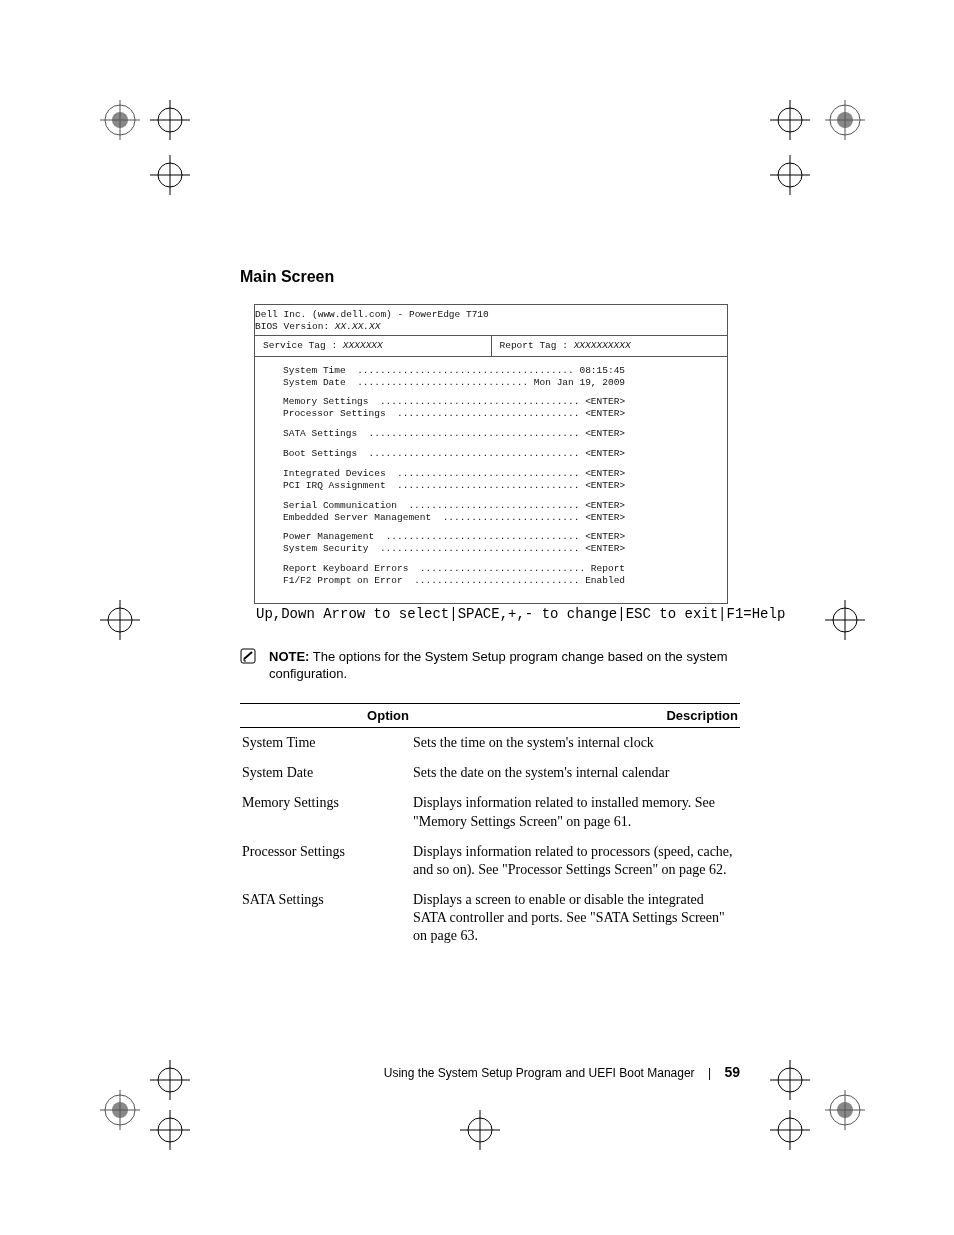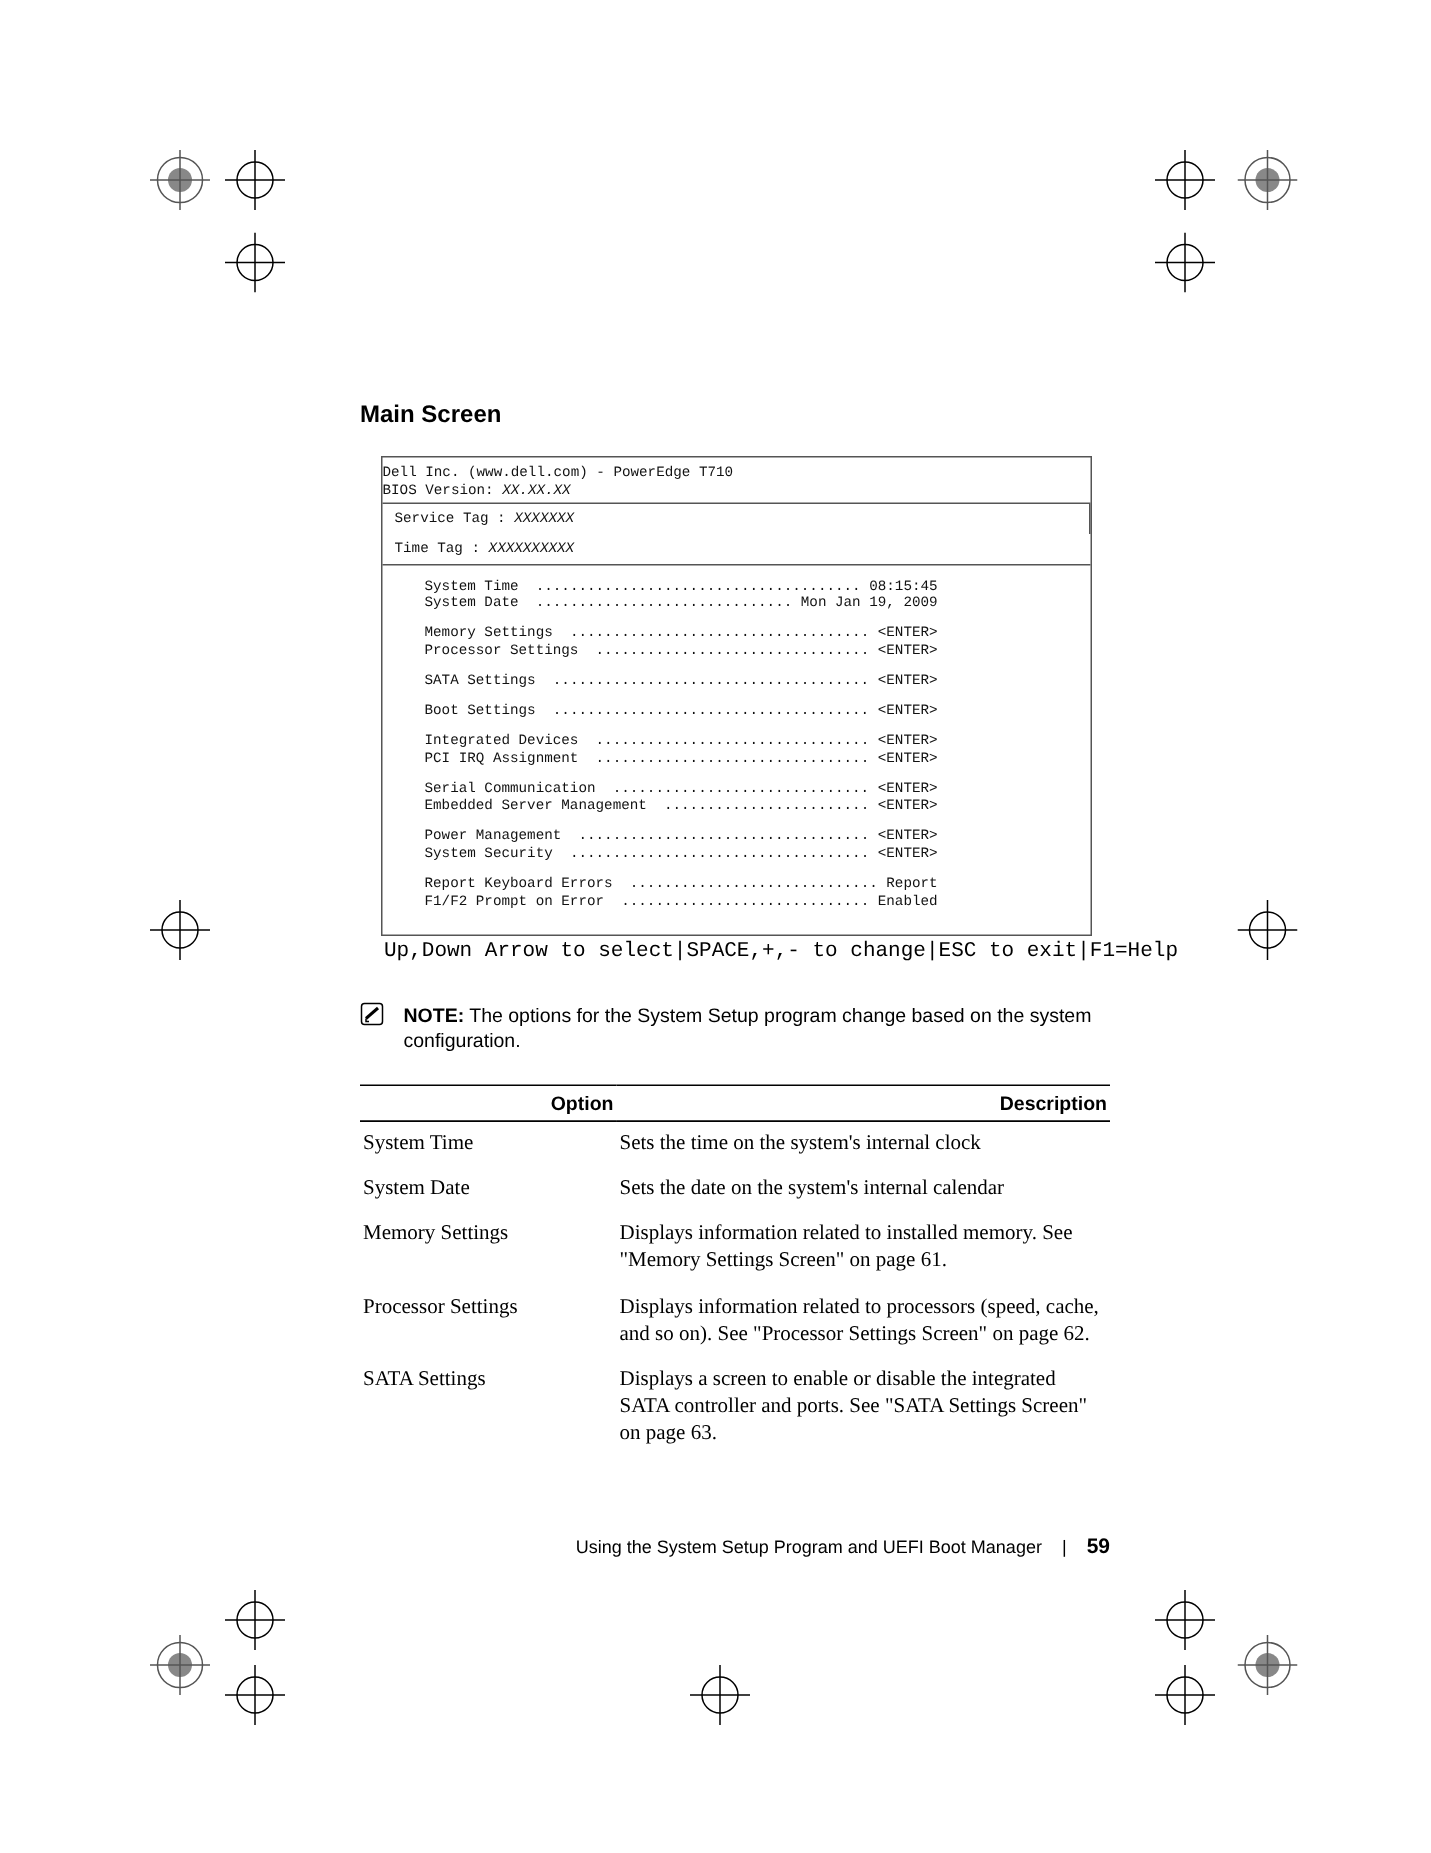--- a/index.html
+++ b/index.html
@@ -45,21 +45,20 @@
   }
   .bios-header {
     text-align: left;
     padding: 4px 0 2px 0;
     border-bottom: 1px solid #555;
   }
   .bios-header .l1, .bios-header .l2 { display: block; }
   .bios-tags {
     display: flex;
     border-bottom: 1px solid #555;
-    flex-direction: column;
   }
   .bios-tags > div {
     padding: 4px 8px;
   }
   .bios-tags > div:first-child {
     flex: 1;
     border-right: 1px solid #555;
   }
   .bios-tags > div:last-child {
     flex: 1;
@@ -130,21 +129,21 @@
     padding: 6px 4px 6px 2px;
     font-family: Georgia, 'Times New Roman', serif;
     line-height: 1.3;
   }
   .opt-table td.opt { width: 165px; }
 
   
   .page-footer {
     position: absolute;
     left: 240px;
-    top: 1022px;
+    top: 1064px;
     width: 500px;
     text-align: right;
     font-family: Arial, Helvetica, sans-serif;
     font-size: 12px;
   }
   .page-footer .sep { margin: 0 10px; color: #000; }
   .page-footer .pnum { font-weight: 700; font-size: 14px; }
   .reg { position: absolute; }
   .reg svg { display: block; }
 </style>
@@ -159,21 +158,21 @@
       <span class="l1">Dell Inc. (www.dell.com) - PowerEdge T710</span>
       <span class="l2">
         <span>BIOS Version: </span><span class="ital">XX.XX.XX</span>
       </span>
     </div>
     <div class="bios-tags">
       <div>
         <span>Service Tag : </span><span class="ital">XXXXXXX</span>
       </div>
       <div>
-        <span>Time Tag : </span><span class="ital">XXXXXXXXXX</span>
+        <span>Report Tag : </span><span class="ital">XXXXXXXXXX</span>
       </div>
     </div>
     <div class="bios-body" id="bios-body">
         <div class="grp">
           <div class="row"><span class="lbl">System Time  </span><span class="dots">......................................</span><span class="val"> 08:15:45</span></div>
           <div class="row"><span class="lbl">System Date  </span><span class="dots">..............................</span><span class="val"> Mon Jan 19, 2009</span></div>
         </div>
         <div class="grp">
           <div class="row"><span class="lbl">Memory Settings  </span><span class="dots">...................................</span><span class="val"> &lt;ENTER&gt;</span></div>
           <div class="row"><span class="lbl">Processor Settings  </span><span class="dots">................................</span><span class="val"> &lt;ENTER&gt;</span></div>

